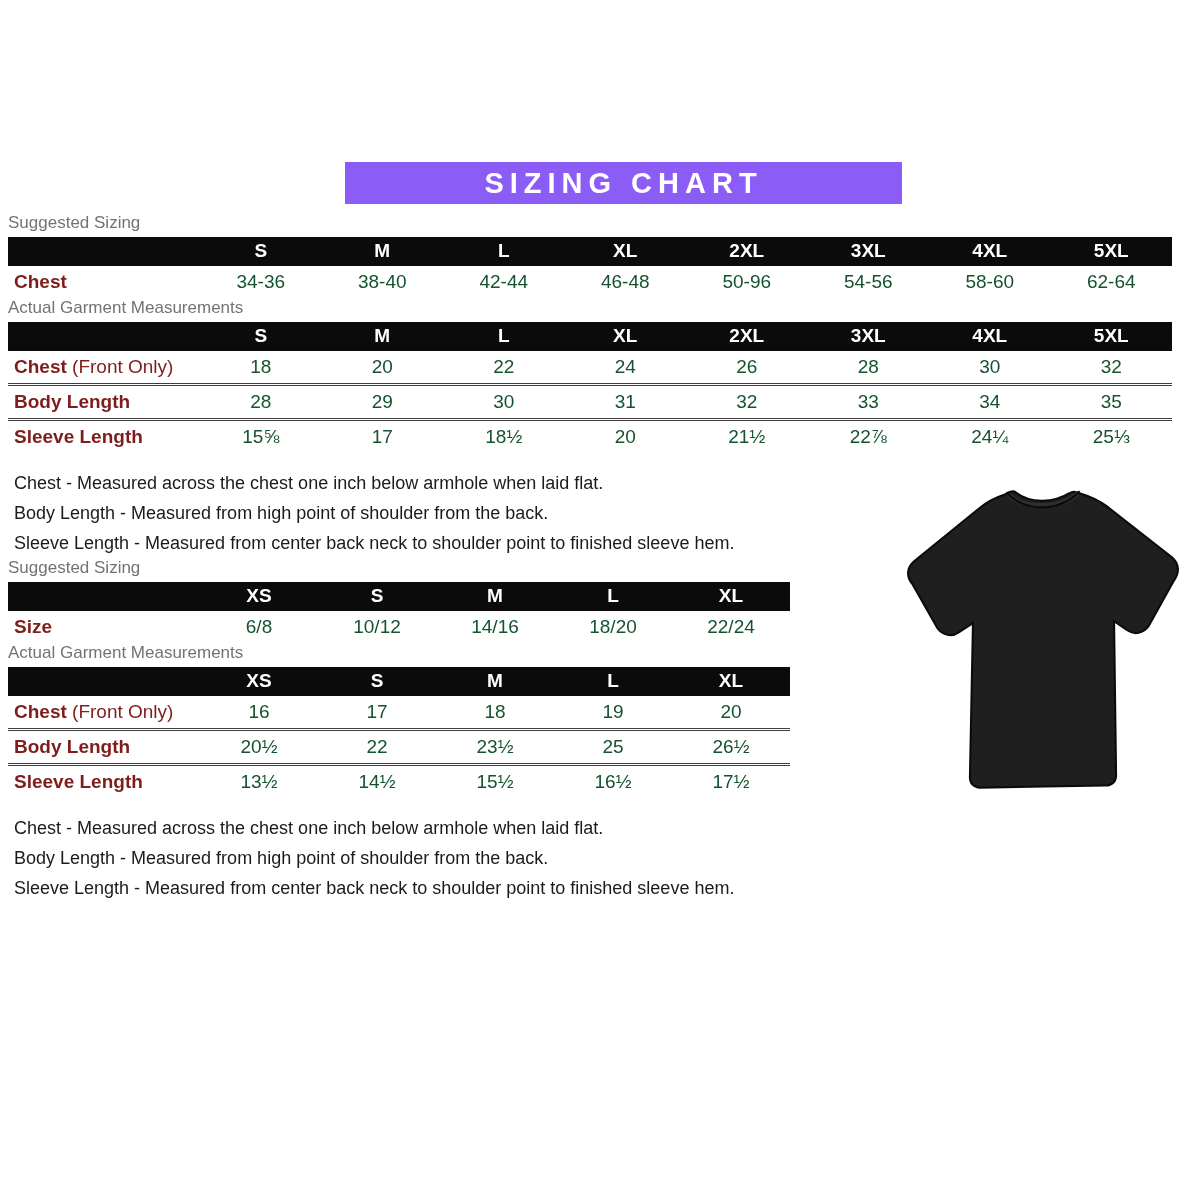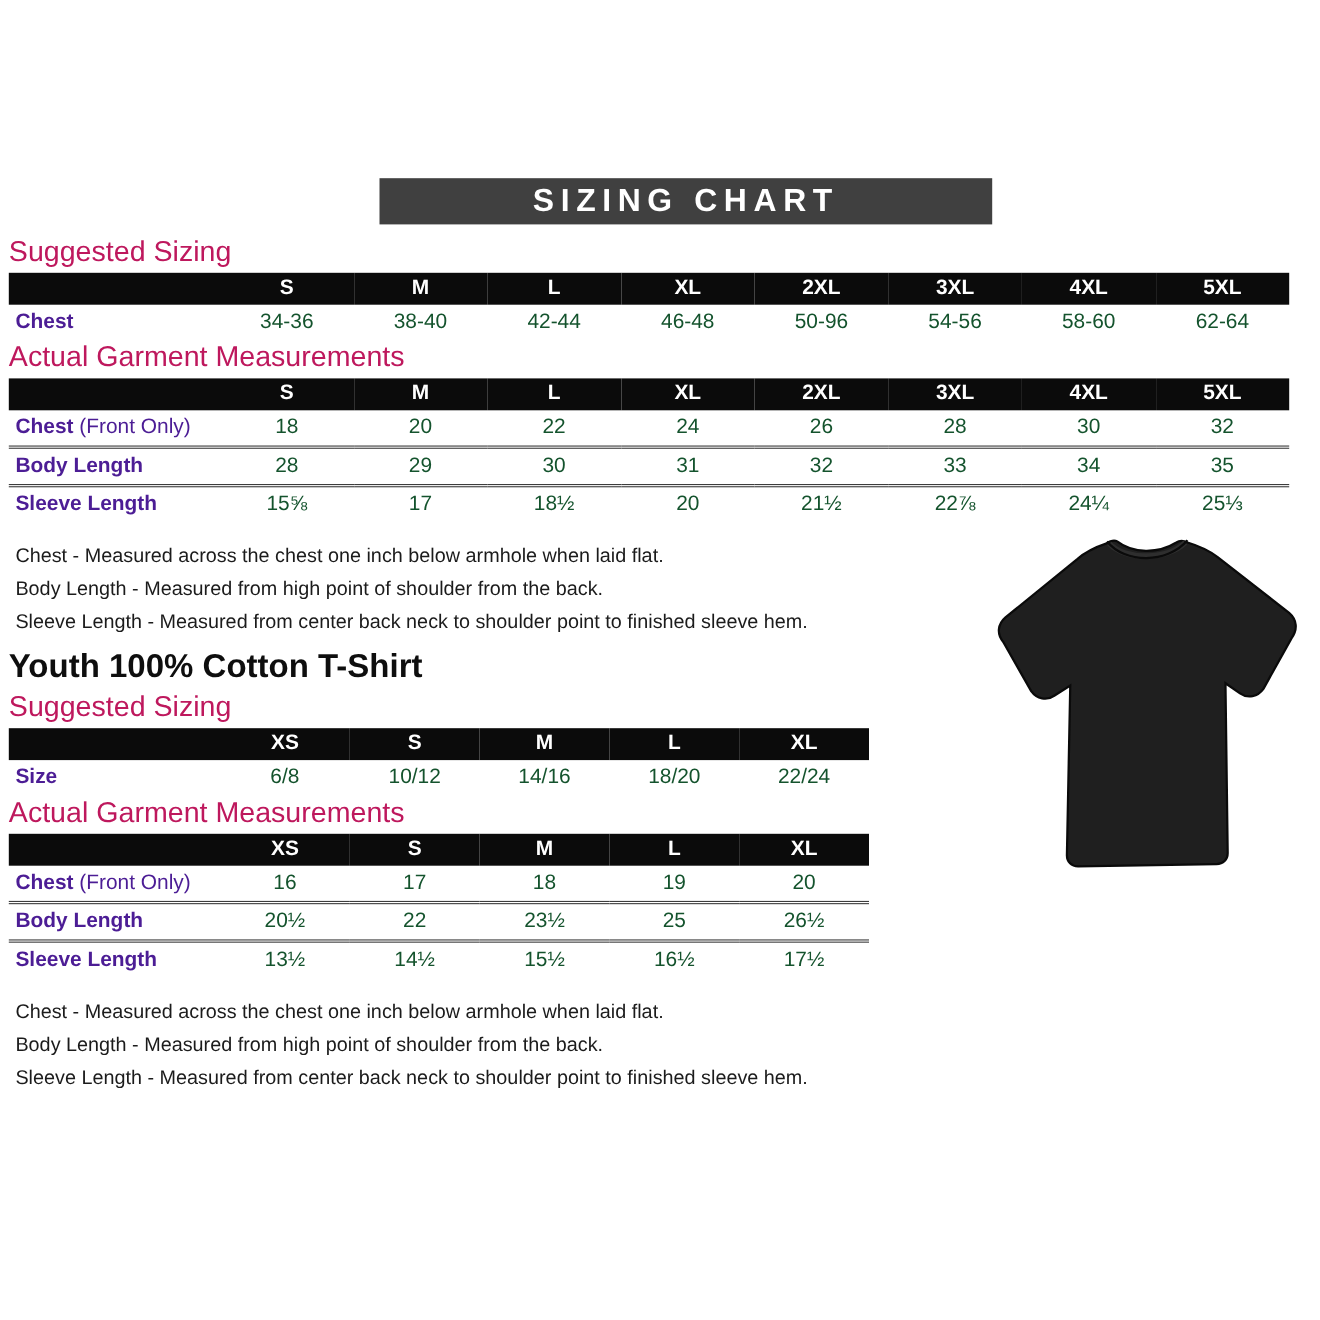--- a/index.html
+++ b/index.html
@@ -17,48 +17,48 @@
     width: 1172px;
   }
   .header-row { position: relative; height: 44px; }
   .main-title {
     position: absolute; left: 4px; top: 4px;
     font-size: 30px; font-weight: 400; color: #161616;
   }
   .banner {
     position: absolute; left: 337px; top: 0;
     width: 557px; height: 42px;
-    background: #404040;
+    background: #8b5cf6;
     display: flex; align-items: center; justify-content: center;
   }
   .banner span {
     color: #ffffff; font-weight: 700; font-size: 29px; letter-spacing: 6px;
   }
   .section-label {
-    font-size: 26px; color: #be185d; margin: 0 0 4px 0;
+    font-size: 17px; color: #737373; margin: 0 0 4px 0;
   }
   .lbl-1 { margin-top: 7px; }
   .lbl-2 { }
   table.size-table {
     border-collapse: collapse; table-layout: fixed;
     width: 1164px;
   }
   table.size-table.youth { width: 782px; }
   table.size-table col.label-col { width: 192px; }
   table.size-table th {
     background: #0b0b0b; color: #ffffff;
     font-size: 19px; font-weight: 700;
     padding: 3px 0 4px 0; text-align: center;
   }
   table.size-table td {
     font-size: 19px; text-align: center;
     padding: 5px 0 5px 0; color: #14532d;
   }
   table.size-table td.row-label {
-    text-align: left; font-weight: 700; padding-left: 6px; color: #4c1d95;
+    text-align: left; font-weight: 700; padding-left: 6px; color: #7f1d1d;
   }
   table.size-table td.row-label .suffix { font-weight: 400; }
   table.actual tbody tr + tr td { border-top: 3px double #3d3d3d; }
   .notes { margin: 15px 0 0 6px; }
   .notes div { font-size: 18px; line-height: 30px; color: #1b1b1b; }
   .youth-title {
     font-size: 30px; font-weight: 700; color: #0e0e0e;
     margin: 9px 0 4px 0;
   }
   .tshirt {
@@ -180,21 +180,20 @@
       </tr>
     </tbody>
   </table>
 
   <div class="notes">
     <div>Chest - Measured across the chest one inch below armhole when laid flat.</div>
     <div>Body Length - Measured from high point of shoulder from the back.</div>
     <div>Sleeve Length - Measured from center back neck to shoulder point to finished sleeve hem.</div>
   </div>
 
-  <div class="youth-title">Youth 100% Cotton T-Shirt</div>
 
   <div class="section-label">Suggested Sizing</div>
   <table class="size-table suggested youth">
     <colgroup>
         <col class="label-col">
         <col>
         <col>
         <col>
         <col>
         <col>

